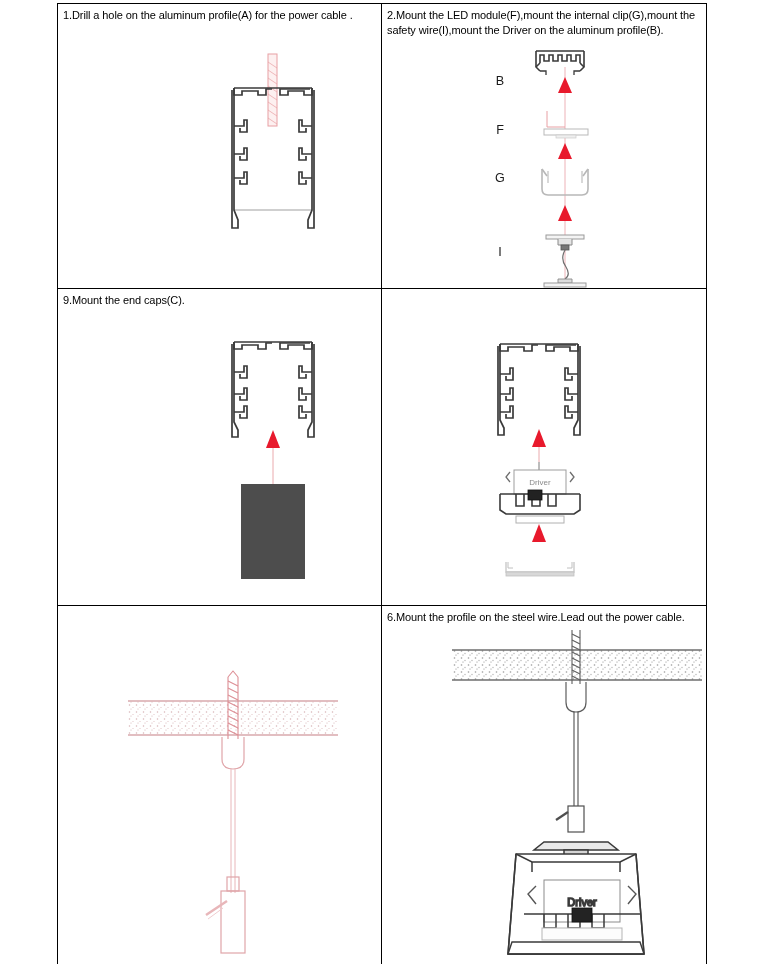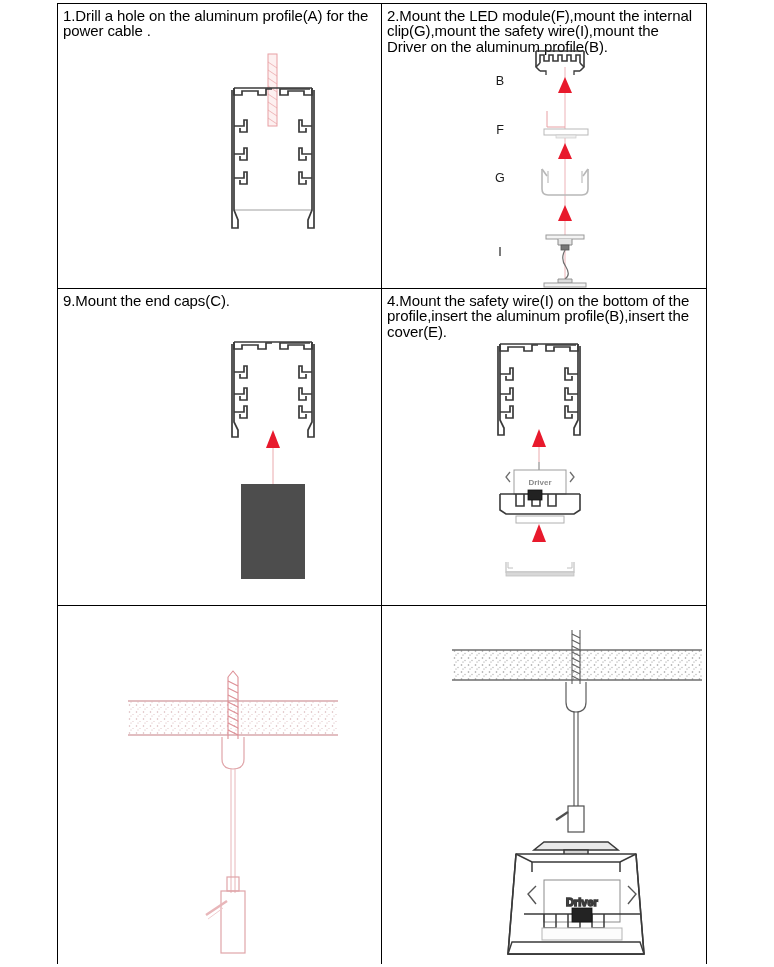--- a/index.html
+++ b/index.html
@@ -29,35 +29,35 @@
     position: relative;
     border-right: 1.6px solid #000;
     border-bottom: 1.6px solid #000;
     overflow: hidden;
   }
   .cell.c2 { border-right: none; }
   .cell.r3 { border-bottom: none; }
   .caption {
     position: absolute;
     left: 5px; top: 4px; right: 4px;
-    font-size: 15px;
+    font-size: 11px;
     line-height: 15.4px;
     color: #000;
     letter-spacing: -0.1px;
   }
   .art { position: absolute; inset: 0; }
   .lbl {
     position: absolute;
     font-size: 12.6px;
     color: #1a1a1a;
     text-align: center;
     width: 20px;
   }
   svg { display: block; overflow: visible; }
-  .svgwrap { position: absolute; font-weight: bold; }
+  .svgwrap { position: absolute; }
 </style>
 </head>
 <body>
 
 <div id="sheet">
   <div class="grid">
 
     <div class="cell c1 r1">
       <div class="caption">1.Drill a hole on the aluminum profile(A) for the power cable .</div>
       <div class="art">
@@ -178,21 +178,20 @@
 
             <polygon points="45,96 52,114 38,114" fill="#e8192c"></polygon>
 
             <rect x="13" y="150" width="64" height="95" fill="#4d4d4d"></rect>
           </svg>
         </div>
       </div>
     </div>
 
     <div class="cell c2 r2">
-      <div class="caption">4.Mount the safety wire(I) on the bottom of the profile,insert the aluminum profile(B),insert the cover(E).</div>
       <div class="art">
 
         <div class="svgwrap" style="left:110px; top:45px;">
           <svg width="130" height="255" viewBox="0 0 130 255">
 
             <g fill="none" stroke="#3a3a3a" stroke-width="1.7">
               <path d="M8 10 L8 17 L16 17 L16 13 L32 13 L32 17 L40 17 L40 11 L46 11"></path>
               <path d="M84 11 L54 11 L54 17 L62 17 L62 13 L78 13 L78 17 L86 17 L86 10"></path>
               <path d="M8 10 L86 10"></path>
               <path d="M8 10 L8 86 L12 94 L12 101 L6 101 L6 12"></path>
@@ -278,20 +277,21 @@
               <rect x="93" y="230" width="24" height="62"></rect>
               <path d="M78 254 L99 240" stroke="#e8b6b9" stroke-width="2.4"></path>
               <path d="M80 258 L95 247" stroke="#f0cdcf" stroke-width="1"></path>
             </g>
           </svg>
         </div>
       </div>
     </div>
 
     <div class="cell c2 r3">
+      <div class="caption">6.Mount the  profile on the steel wire.Lead out the power cable.</div>
       <div class="art">
         <div class="svgwrap" style="left:50px; top:22px;">
           <svg width="290" height="330" viewBox="0 0 290 330">
             <defs>
               <pattern id="speckleGray" width="7" height="7" patternUnits="userSpaceOnUse">
                 <rect width="7" height="7" fill="#ffffff"></rect>
                 <circle cx="1.5" cy="2" r="0.8" fill="#9a9a9a"></circle>
                 <circle cx="5" cy="4.5" r="0.65" fill="#b0b0b0"></circle>
                 <circle cx="3" cy="6" r="0.55" fill="#888888"></circle>
               </pattern>

